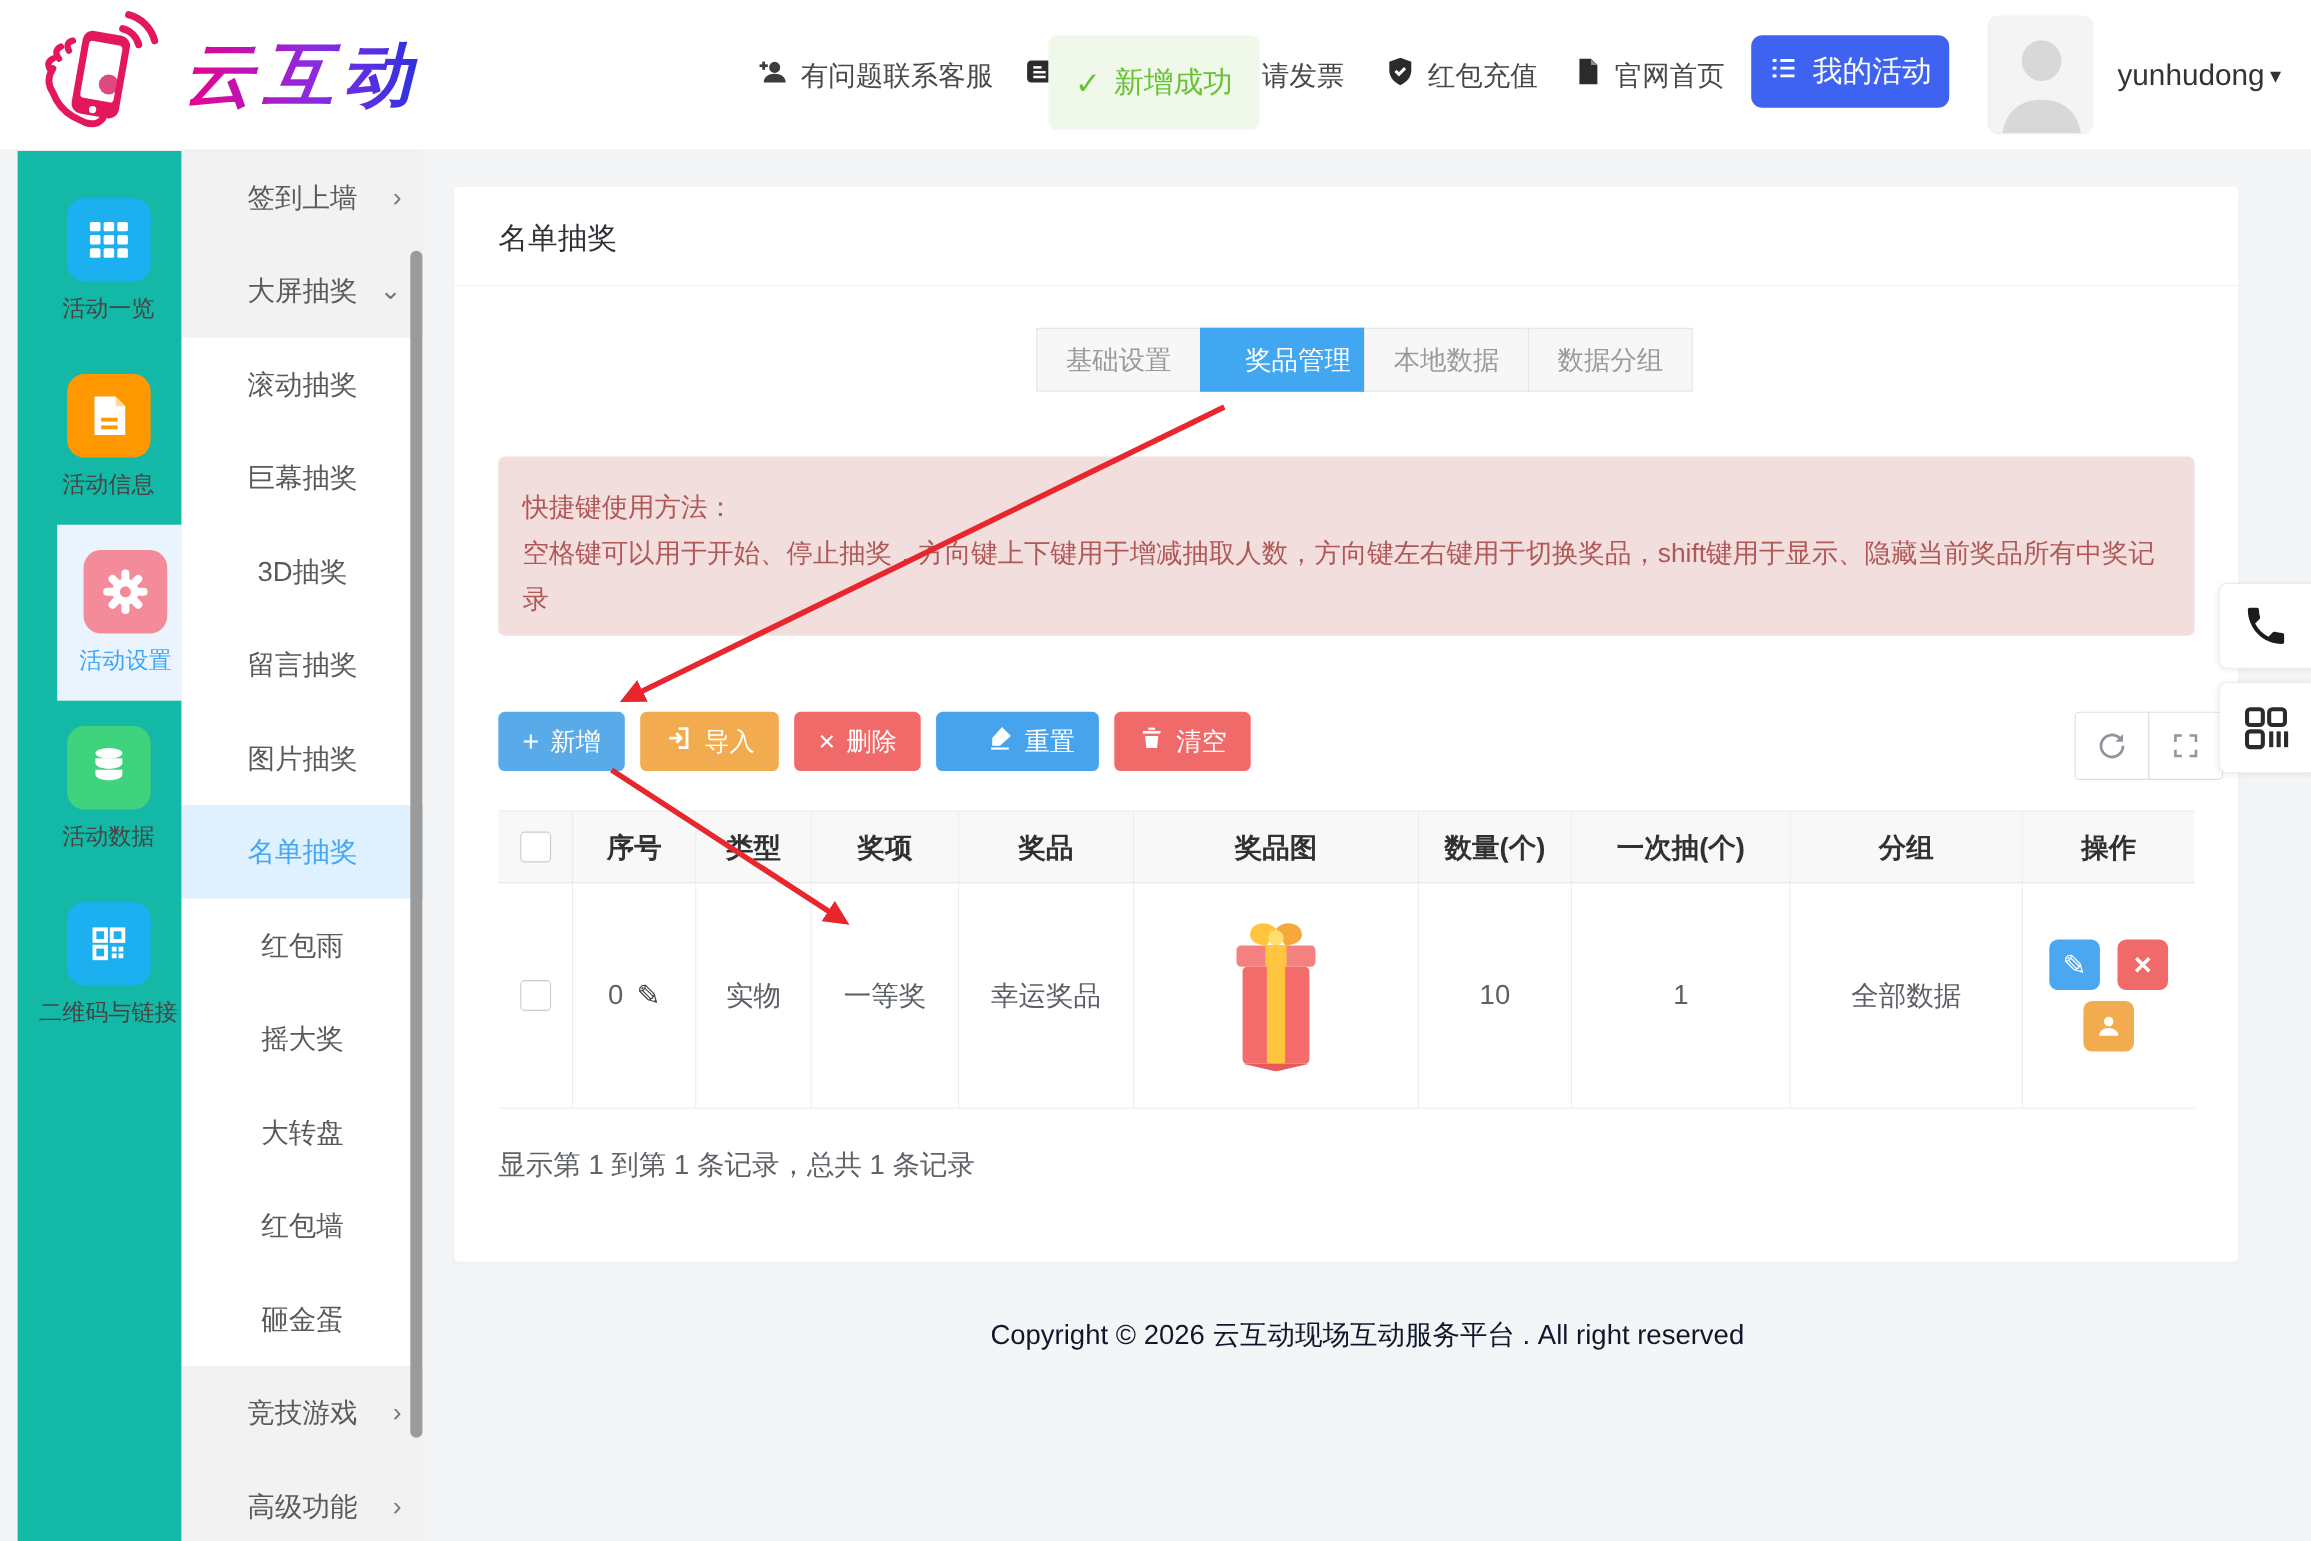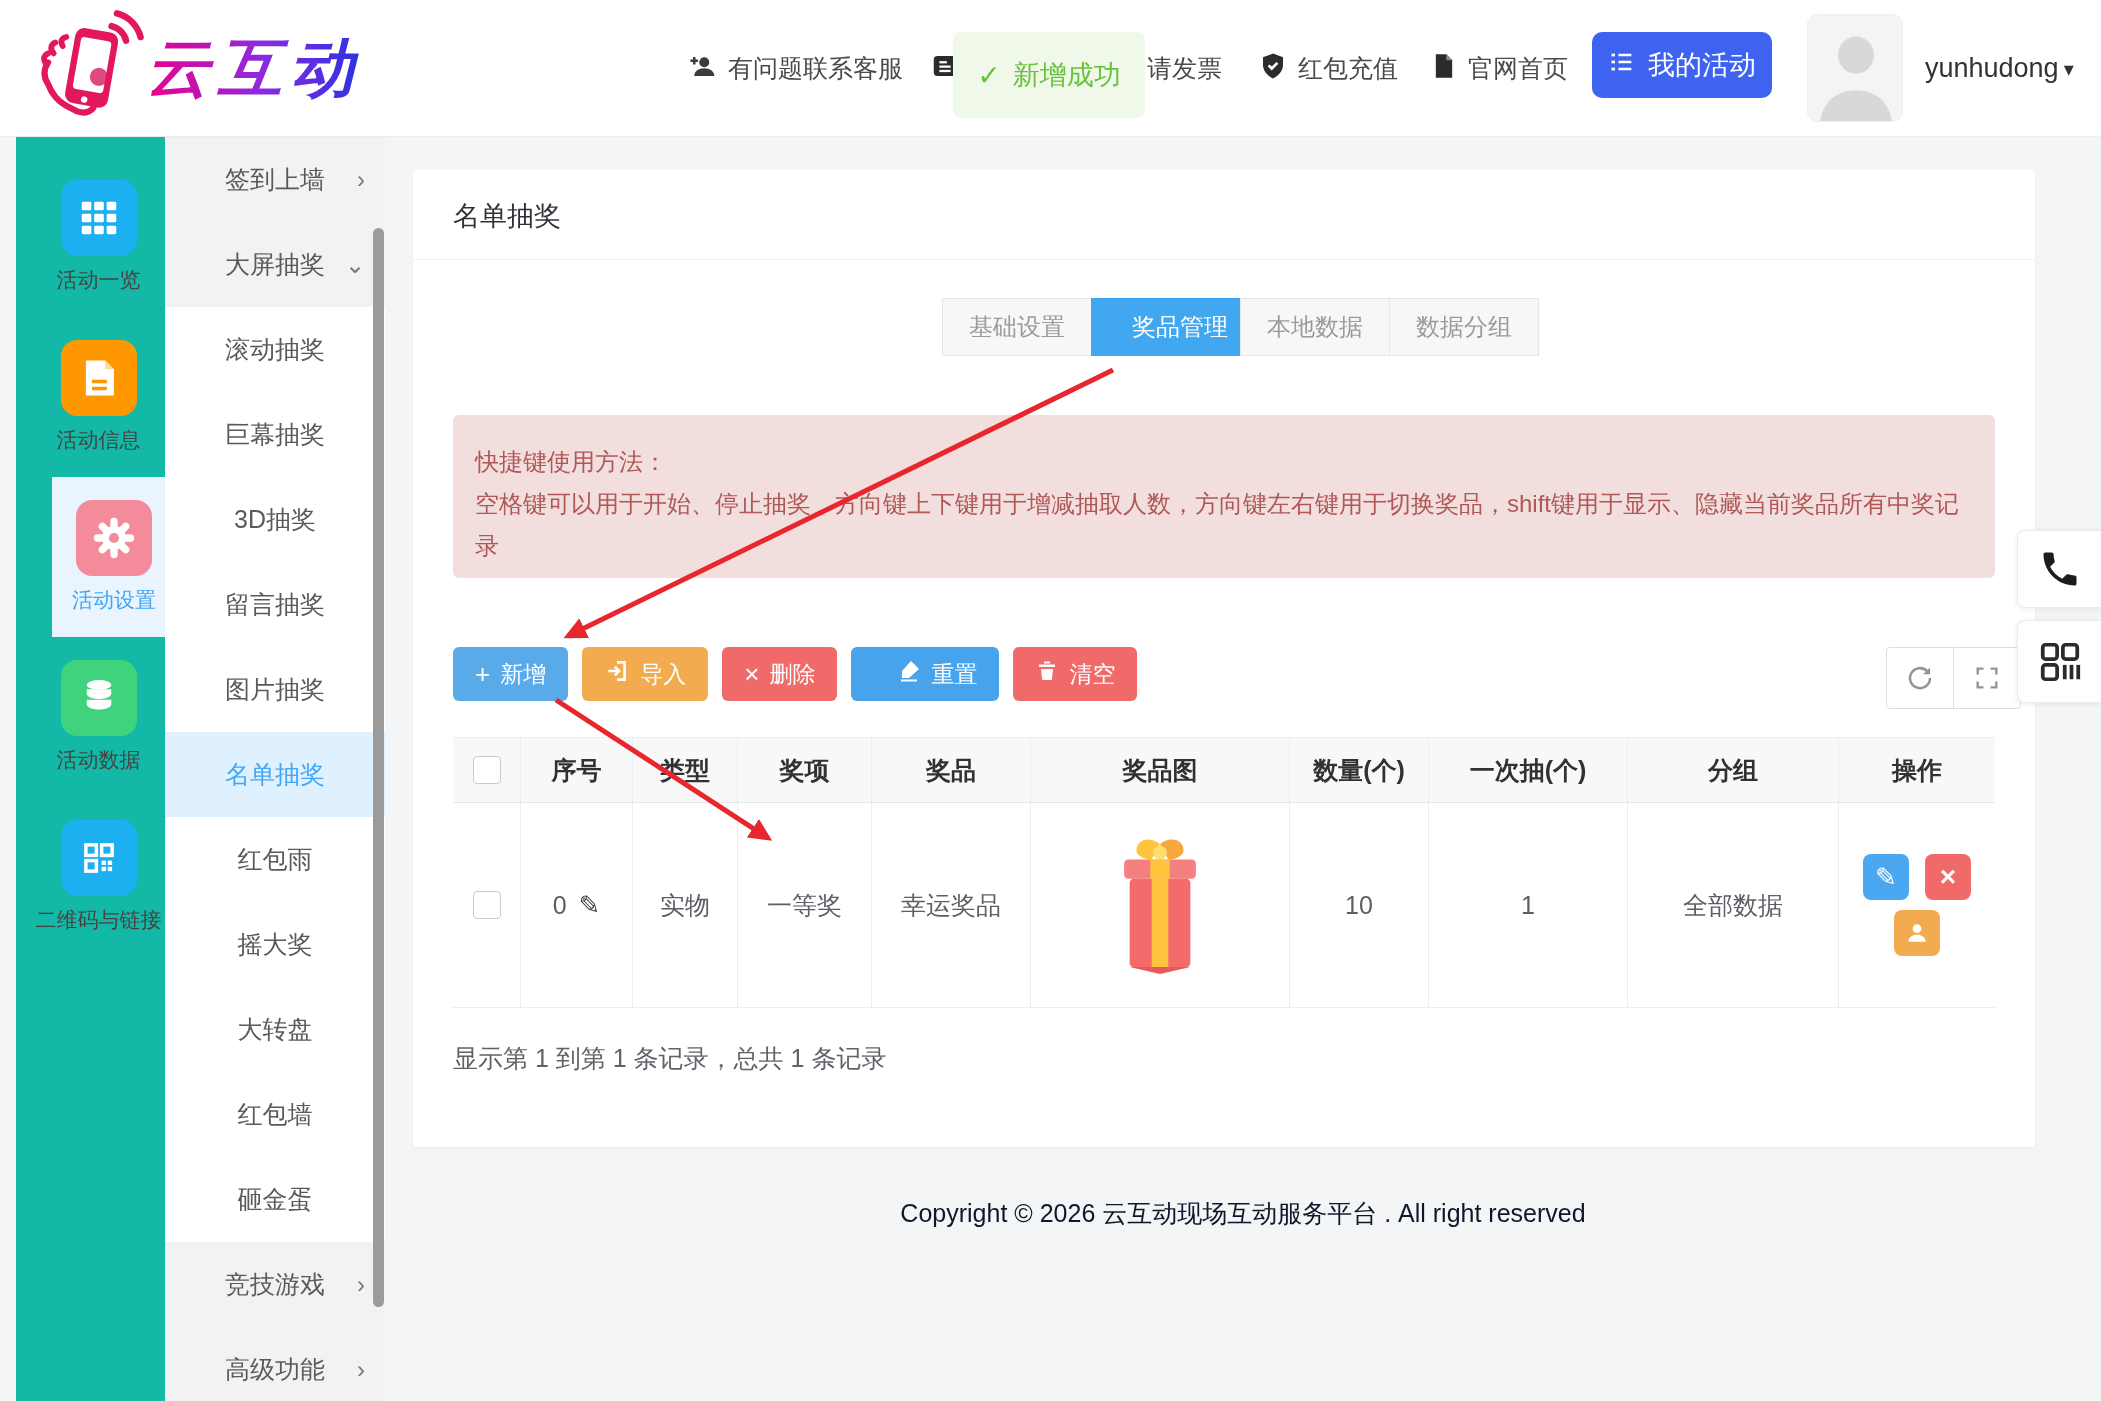--- a/index.html
+++ b/index.html
@@ -3,21 +3,21 @@
 <meta charset="utf-8">
 <style>
   * { margin:0; padding:0; box-sizing:border-box; }
   html,body { width:2101px; height:1401px; }
   body { font-family:"Liberation Sans","DejaVu Sans",sans-serif; background:#f4f5f7; }
   .page { position:relative; width:2101px; height:1401px; overflow:hidden; background:#f4f5f7; }
 
   
   .header { position:absolute; top:0; left:0; right:0; height:137px; background:#fff;
             border-bottom:1px solid #ececec; z-index:5; }
-  .logo { position:absolute; left:30px; top:8px; display:flex; align-items:center; gap:0; }
+  .logo { position:absolute; left:30px; top:8px; display:flex; align-items:center; gap:21px; }
   .logo-text { font-size:64px; font-weight:800; font-style:italic; letter-spacing:8px;
                background:linear-gradient(90deg,#ec008c 0%,#8a2be2 55%,#2b32e0 100%);
                -webkit-background-clip:text; background-clip:text; -webkit-text-fill-color:transparent; }
   .nav-item { position:absolute; top:0; height:137px; display:flex; align-items:center; gap:10px;
               font-size:25px; color:#4a4a4a; cursor:pointer; }
   .btn-myact { position:absolute; left:1592px; top:32px; width:180px; height:66px; border:none;
                border-radius:10px; background:#3e63f0; color:#fff; font-size:27px;
                display:flex; align-items:center; justify-content:center; gap:12px; cursor:pointer; }
   .avatar { position:absolute; left:1807px; top:14px; width:96px; height:108px; border-radius:10px;
             overflow:hidden; border:1px solid #f0f0f0; background:#f4f4f4; cursor:pointer; }

